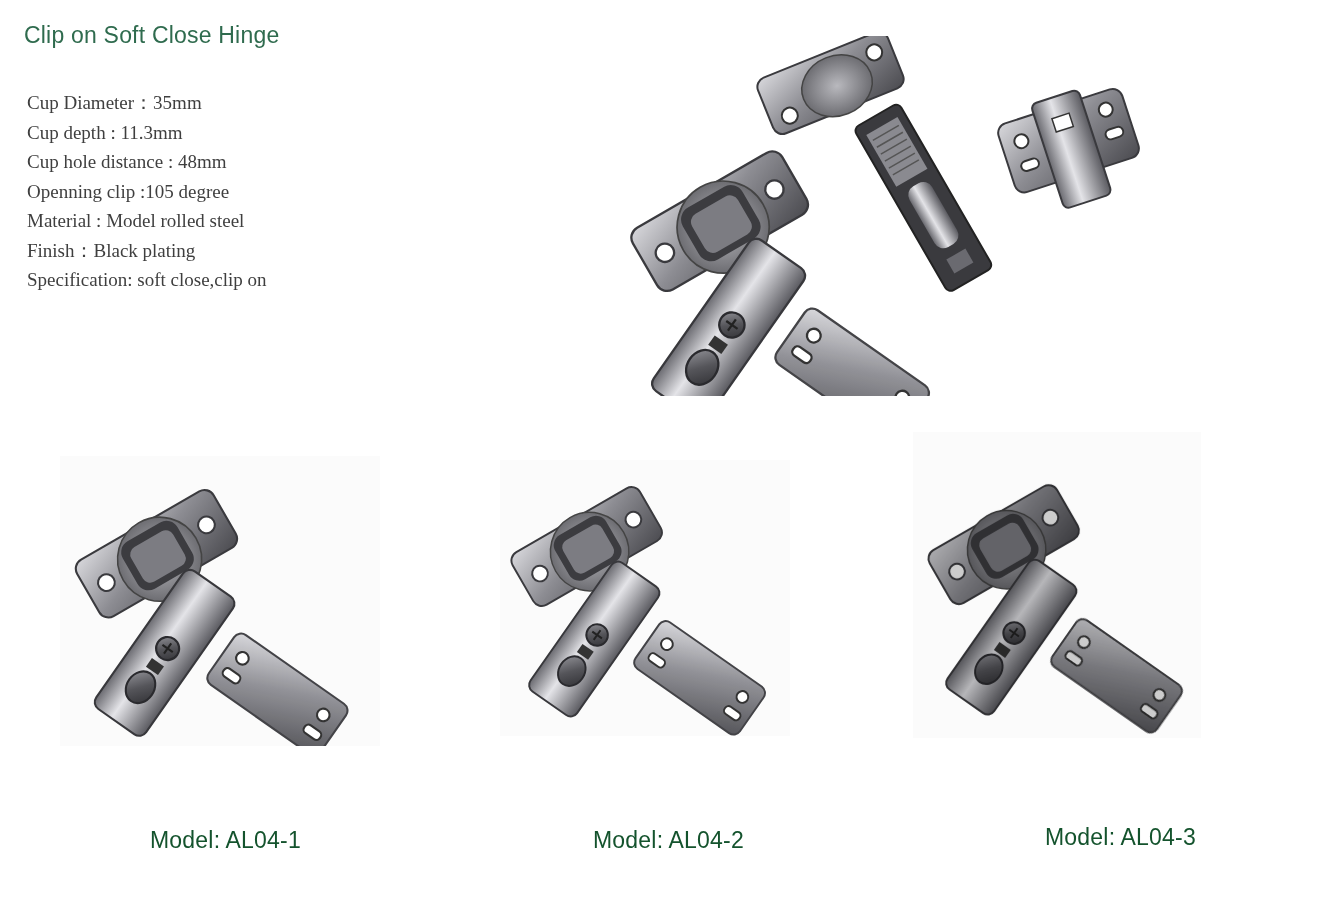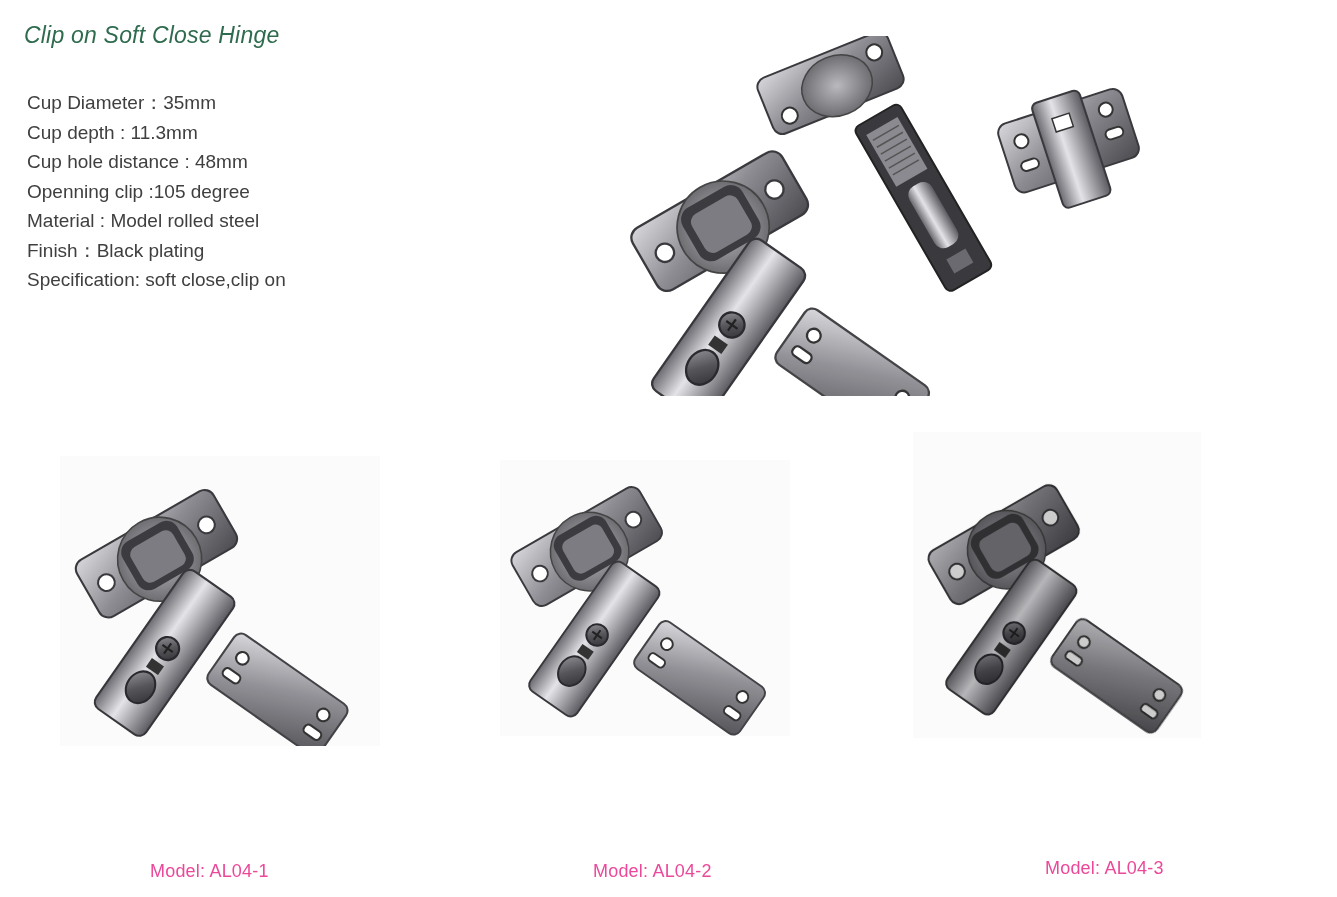--- a/index.html
+++ b/index.html
@@ -16,56 +16,54 @@
     }
     .title {
       position: absolute;
       left: 24px;
       top: 22px;
       font-size: 23px;
       color: #2f6b4e;
       letter-spacing: 0.2px;
       margin: 0;
       font-weight: normal;
-      font-style: italic;
     }
     .specs {
       position: absolute;
       left: 27px;
       top: 88px;
       margin: 0;
       padding: 0;
       list-style: none;
       color: #3f3f3f;
       font-size: 19px;
       line-height: 29.5px;
     }
-    .specs li { white-space: nowrap; }
+    .specs li { white-space: nowrap; font-family: Liberation Serif, serif; }
     .hero {
       position: absolute;
       left: 625px;
       top: 36px;
       width: 525px;
       height: 360px;
     }
     .model-photo {
       position: absolute;
       background: #fbfbfb;
     }
     .model-photo svg { width: 100%; height: 100%; display: block; }
     #photo1 { left: 60px; top: 456px; width: 320px; height: 290px; }
     #photo2 { left: 500px; top: 460px; width: 290px; height: 276px; }
     #photo3 { left: 913px; top: 432px; width: 288px; height: 306px; }
     .caption {
       position: absolute;
-      font-size: 18px;
-      color: #ec4899;
+      font-size: 23px;
+      color: #14532d;
       white-space: nowrap;
       letter-spacing: 0.2px;
-      margin-top: 34px;
     }
     #cap1 { left: 150px; top: 827px; }
     #cap2 { left: 593px; top: 827px; }
     #cap3 { left: 1045px; top: 824px; text-align: right; }
   </style>
 </head>
 <body>
 
 <h1 class="title">Clip on Soft Close Hinge</h1>
 

